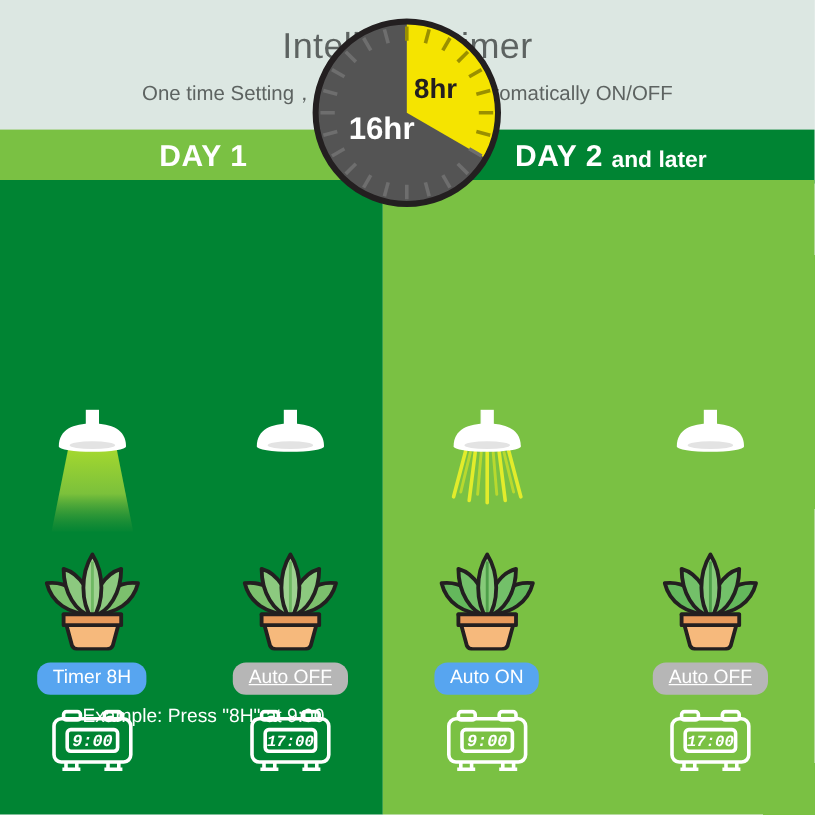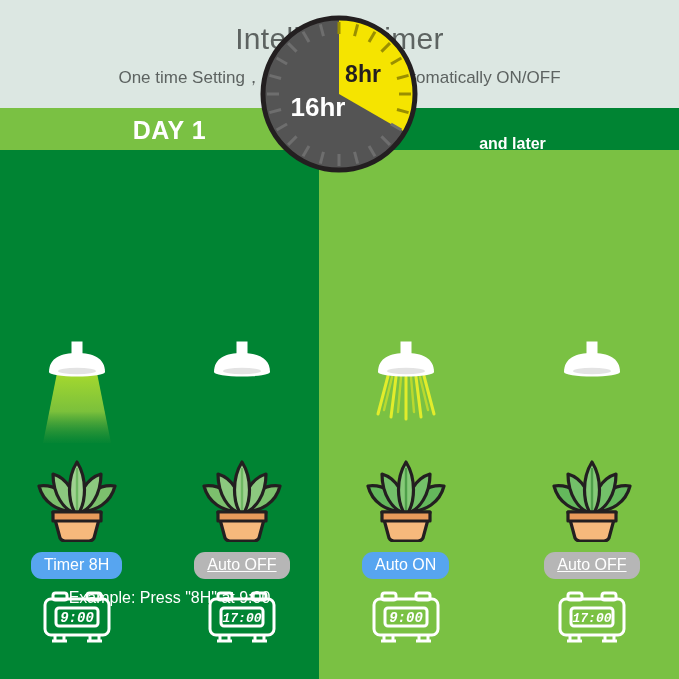--- a/index.html
+++ b/index.html
@@ -65,25 +65,25 @@
   .banner-day2 {
     width: 340px;
     background: #008433;
   }
   .banner-strong {
     font-size: 25px;
     font-weight: 700;
     letter-spacing: 0.5px;
   }
   .banner-sub {
-    font-size: 16px;
+    font-size: 19px;
     font-weight: 600;
     margin-left: 7px;
     position: relative;
-    top: 13px;
+    top: 3px;
   }
 
   
   .panels {
     position: absolute;
     left: 0; top: 150px;
     width: 679px;
     height: 529px;
     display: flex;
   }
@@ -183,20 +183,21 @@
   <div class="header" style="background: rgb(220, 231, 226);">
     <h1 class="header-title">Intelligent timer</h1>
     <p class="header-sub">One time Setting，  permanent daily automatically ON/OFF</p>
   </div>
 
   <div class="banner-row">
     <div class="banner banner-day1" style="background: rgb(122, 193, 67);">
       <span class="banner-strong">DAY 1</span>
     </div>
     <div class="banner banner-day2" style="background: rgb(0, 132, 51);">
+      <span class="banner-strong">DAY 2</span>
       <span class="banner-sub">and later</span>
     </div>
   </div>
 
   <div class="panels">
 
     <div class="panel-day1" style="background: rgb(0, 132, 51);">
 
       <div class="cols">
 

